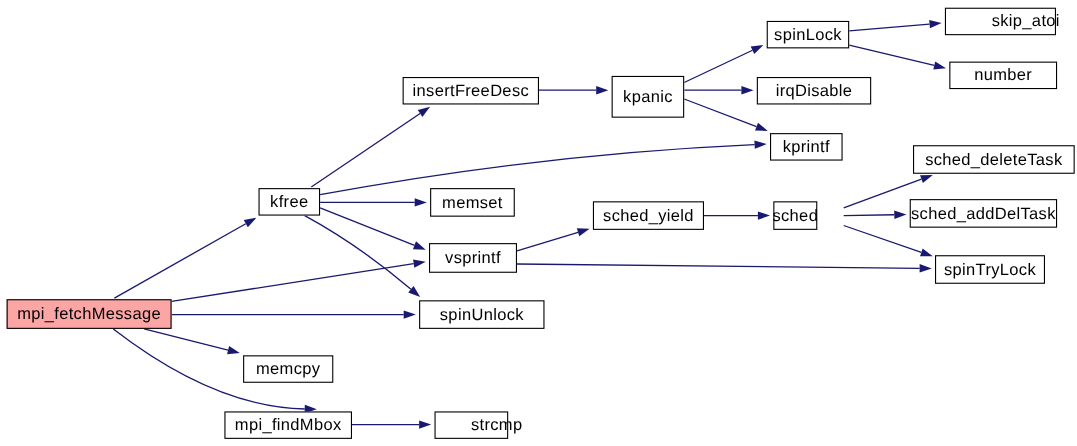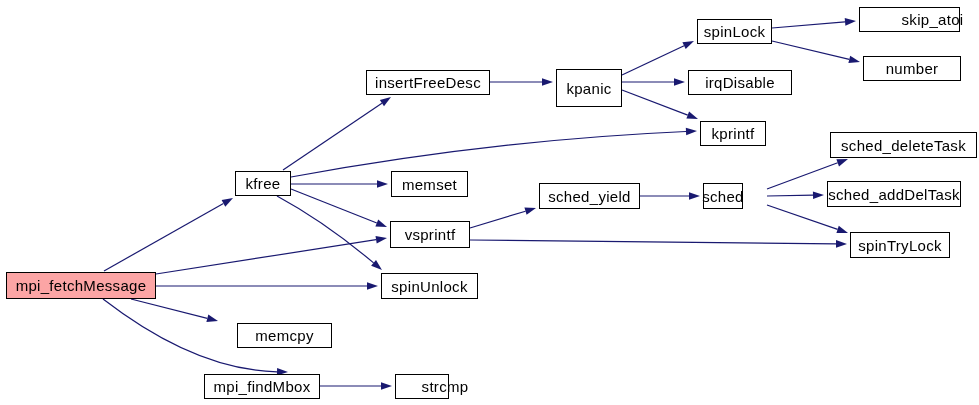--- a/index.html
+++ b/index.html
@@ -92,39 +92,39 @@
       <path d="M 320 386 L 381.0 386.0" fill="none" stroke="#191970" stroke-width="1.2"></path>
       <polygon points="392,386 381.0,389.8 381.0,382.2" fill="#191970"></polygon>
     </svg>
   <div id="node-layer">
       <div class="node highlighted" style="left: 6px; top: 272px; width: 150px; height: 27px;">
         <span>mpi_fetchMessage</span>
       </div>
       <div class="node" style="left: 235px; top: 171px; width: 56px; height: 25px;">
         <span>kfree</span>
       </div>
-      <div class="node" style="left: 221px; top: 323px; width: 95px; height: 25px; margin-left: 16px;">
+      <div class="node" style="left: 221px; top: 323px; width: 82px; height: 25px;">
         <span>memcpy</span>
       </div>
       <div class="node" style="left: 204px; top: 374px; width: 116px; height: 25px; text-align: center;">
         <span>mpi_findMbox</span>
       </div>
       <div class="node" style="left: 366px; top: 70px; width: 124px; height: 25px; text-align: right;">
         <span>insertFreeDesc</span>
       </div>
       <div class="node" style="left: 391px; top: 171px; width: 77px; height: 26px;">
         <span>memset</span>
       </div>
       <div class="node" style="left: 390px; top: 221px; width: 80px; height: 27px;">
         <span>vsprintf</span>
       </div>
-      <div class="node" style="left: 381px; top: 273px; width: 97px; height: 26px;">
+      <div class="node" style="left: 381px; top: 273px; width: 114px; height: 26px;">
         <span>spinUnlock</span>
       </div>
-      <div class="node" style="left: 395px; top: 374px; width: 54px; height: 25px; padding-left: 46px;">
+      <div class="node" style="left: 395px; top: 374px; width: 67px; height: 25px; padding-left: 46px;">
         <span>strcmp</span>
       </div>
       <div class="node" style="left: 556px; top: 69px; width: 66px; height: 38px;">
         <span>kpanic</span>
       </div>
       <div class="node" style="left: 539px; top: 183px; width: 101px; height: 26px;">
         <span>sched_yield</span>
       </div>
       <div class="node" style="left: 697px; top: 19px; width: 75px; height: 25px;">
         <span>spinLock</span>

